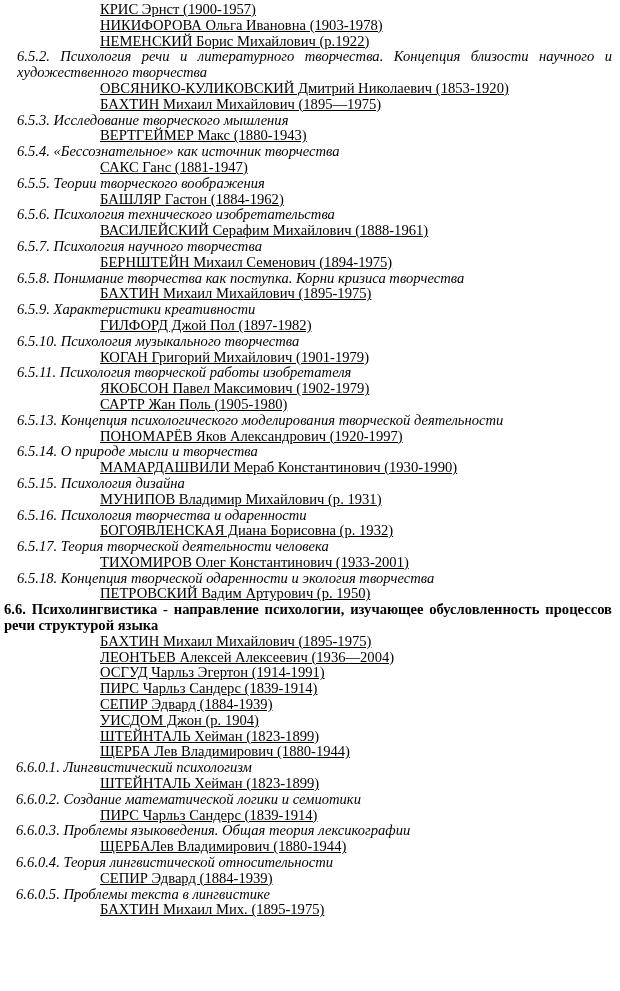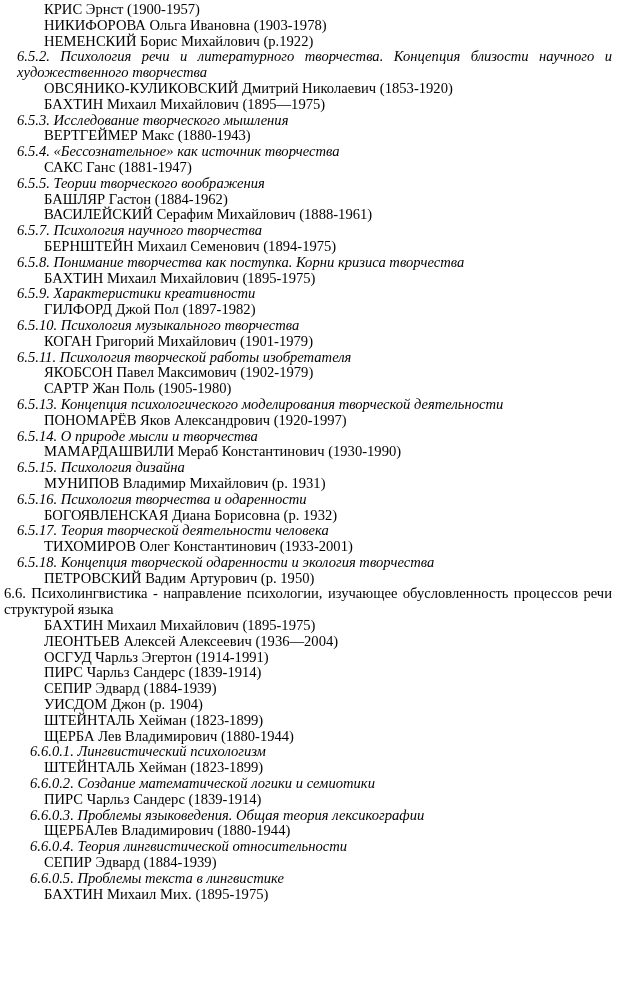--- a/index.html
+++ b/index.html
@@ -24,34 +24,35 @@
     bottom: 0;
   }
   .doc-lines {
     padding-right: 8px;
   }
   .line {
     line-height: 15.8px;
     white-space: normal;
   }
   .line.name {
-    padding-left: 44px;
+    padding-left: 100px;
+    text-decoration: underline;
   }
   .line.section {
     padding-left: 17px;
     font-style: italic;
     text-align: justify;
   }
   .line.chapter {
     padding-left: 4px;
-    font-weight: normal;
+    font-weight: bold;
     text-align: justify;
   }
   .line.subsection {
-    padding-left: 30px;
+    padding-left: 16px;
     font-style: italic;
   }
   .page-number {
     position: absolute;
     left: 0;
     right: 0;
     top: 948px;
     text-align: center;
     font-weight: bold;
     font-size: 15px;
@@ -68,20 +69,21 @@
       <div class="line name">НЕМЕНСКИЙ Борис Михайлович (р.1922)</div>
       <div class="line section">6.5.2.  Психология речи и литературного творчества.  Концепция близости научного и художественного творчества</div>
       <div class="line name">ОВСЯНИКО-КУЛИКОВСКИЙ Дмитрий Николаевич (1853-1920)</div>
       <div class="line name">БАХТИН Михаил Михайлович (1895—1975)</div>
       <div class="line section">6.5.3.  Исследование творческого мышления</div>
       <div class="line name">ВЕРТГЕЙМЕР Макс (1880-1943)</div>
       <div class="line section">6.5.4. «Бессознательное» как источник творчества</div>
       <div class="line name">САКС Ганс (1881-1947)</div>
       <div class="line section">6.5.5.  Теории творческого воображения</div>
       <div class="line name">БАШЛЯР Гастон (1884-1962)</div>
+      <div class="line section">6.5.6.  Психология технического изобретательства</div>
       <div class="line name">ВАСИЛЕЙСКИЙ Серафим Михайлович (1888-1961)</div>
       <div class="line section">6.5.7.  Психология научного творчества</div>
       <div class="line name">БЕРНШТЕЙН Михаил Семенович (1894-1975)</div>
       <div class="line section">6.5.8.  Понимание творчества как поступка.  Корни кризиса творчества</div>
       <div class="line name">БАХТИН Михаил Михайлович (1895-1975)</div>
       <div class="line section">6.5.9.  Характеристики  креативности</div>
       <div class="line name">ГИЛФОРД Джой Пол (1897-1982)</div>
       <div class="line section">6.5.10.  Психология музыкального творчества</div>
       <div class="line name">КОГАН Григорий Михайлович (1901-1979)</div>
       <div class="line section">6.5.11.  Психология творческой работы изобретателя</div>

